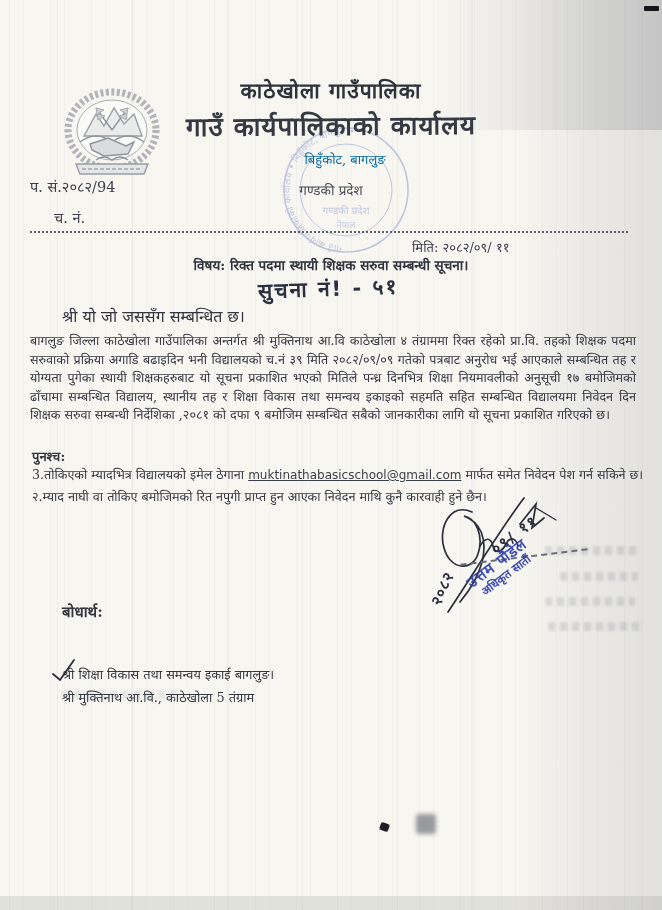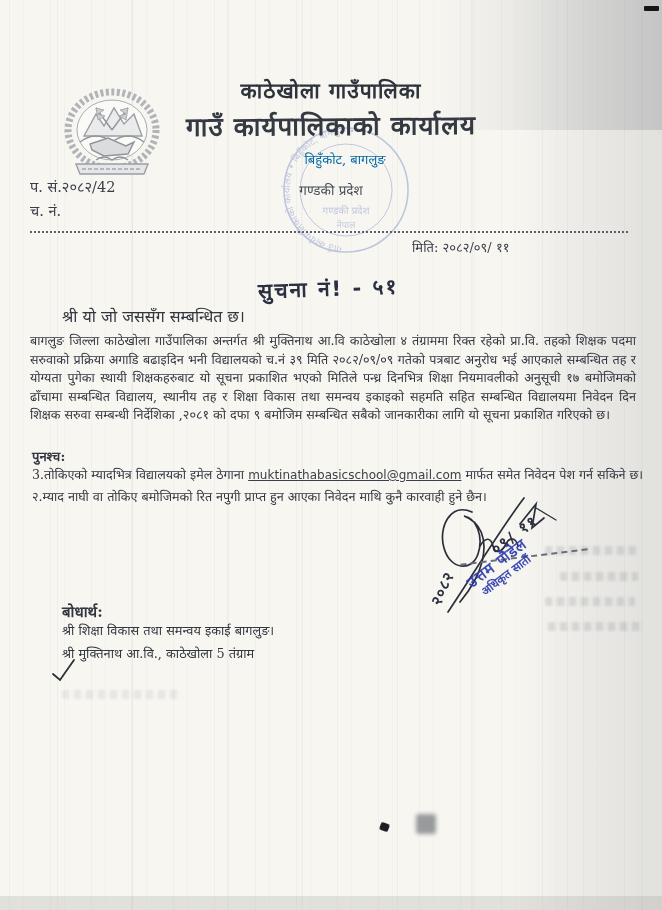--- a/index.html
+++ b/index.html
@@ -88,21 +88,21 @@
   .sig-md   { left:487px; top:524px; font-size:15px; transform:rotate(-37deg); letter-spacing:2px; }
   .stamp-officer {
     left:464px; top:578px; transform:rotate(-37deg); transform-origin:left top;
     text-align:center; line-height:1.1; opacity:0.92;
     font-family:"DejaVu Sans","Liberation Sans",sans-serif;
   }
   .stamp-officer .nm { font-size:15px; font-weight:bold; letter-spacing:1px; }
   .stamp-officer .tt { font-size:11.5px; font-weight:bold; }
 
   .cc-title { left:62px; top:601px; font-size:15px; font-weight:600; }
-  .cc-item  { font-size:12.8px; }
+  .cc-item  { font-size:12.8px;margin-top:44px; }
   .check-svg { left:50px; top:658px; }
 
   
   .ghost {
     position:absolute; height:9px; border-radius:2px;
     background:repeating-linear-gradient(90deg, rgba(105,110,122,0.35) 0 7px, rgba(105,110,122,0.05) 7px 12px);
     filter:blur(1.1px); opacity:0.5; pointer-events:none;
   }
   .smudge1 { left:380px; top:823px; width:9px; height:8px; background:#1d1f24; border-radius:2px; filter:blur(0.6px); transform:rotate(20deg); }
   .smudge2 { left:416px; top:814px; width:20px; height:20px; background:#4b4f58; border-radius:3px; filter:blur(2px); opacity:0.55; }
@@ -155,25 +155,26 @@
     </text>
     <text x="78" y="96" text-anchor="middle" font-size="10" fill="#7d8cc7" font-family="'DejaVu Sans',sans-serif">गण्डकी प्रदेश</text>
     <text x="78" y="110" text-anchor="middle" font-size="9" fill="#7d8cc7" font-family="'DejaVu Sans',sans-serif">नेपाल</text>
   </svg>
 
   <div class="abs center hdr1">काठेखोला गाउँपालिका</div>
   <div class="abs center hdr2">गाउँ कार्यपालिकाको कार्यालय</div>
   <div class="abs center hdr3">बिहुँकोट, बागलुङ</div>
   <div class="abs center hdr4">गण्डकी प्रदेश</div>
 
-  <div class="abs ref-line" style="top:176px;">प. सं.२०८२/42</div>
-  <div class="abs ref-line" style="top:200px;">च. नं.</div>
+  <div class="abs ref-line" style="top:176px;">प. सं.२०८२/94</div>
+  <div class="abs ref-line" style="top:207px;margin-left:24px;">च. नं.</div>
   <div class="abs dotted-rule"></div>
   <div class="abs date-line">मिति: २०८२/०९/ ११</div>
 
+  <div class="abs center subject">विषय: रिक्त पदमा स्थायी शिक्षक सरुवा सम्बन्धी सूचना।</div>
   <div class="abs handwritten notice-no">सुचना नं! - ५१</div>
 
   <div class="abs recipient">श्री यो जो जससँग सम्बन्धित छ।</div>
 
   <div class="abs body-par">बागलुङ जिल्ला काठेखोला गाउँपालिका अन्तर्गत श्री मुक्तिनाथ आ.वि काठेखोला ४ तंग्राममा रिक्त रहेको प्रा.वि. तहको शिक्षक पदमा सरुवाको प्रक्रिया अगाडि बढाइदिन भनी विद्यालयको च.नं ३९ मिति २०८२/०९/०९ गतेको पत्रबाट अनुरोध भई आएकाले सम्बन्धित तह र योग्यता पुगेका स्थायी शिक्षकहरुबाट यो सूचना प्रकाशित भएको मितिले पन्ध्र दिनभित्र शिक्षा नियमावलीको अनुसूची १७ बमोजिमको ढाँचामा सम्बन्धित विद्यालय, स्थानीय तह र शिक्षा विकास तथा समन्वय इकाइको सहमति सहित सम्बन्धित विद्यालयमा निवेदन दिन शिक्षक सरुवा सम्बन्धी निर्देशिका ,२०८१ को दफा ९ बमोजिम सम्बन्धित सबैको जानकारीका लागि यो सूचना प्रकाशित गरिएको छ।</div>
 
   <div class="abs ps-title">पुनश्च:</div>
   <div class="abs ps-item1">
     <span>3.तोकिएको म्यादभित्र विद्यालयको इमेल ठेगाना </span><span class="email">muktinathabasicschool@gmail.com</span><span> मार्फत समेत निवेदन पेश गर्न सकिने छ।</span>
   </div>

